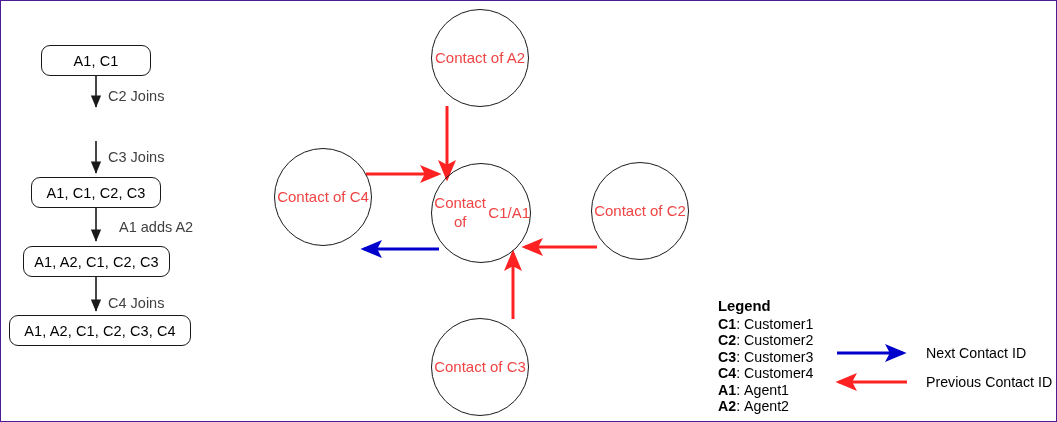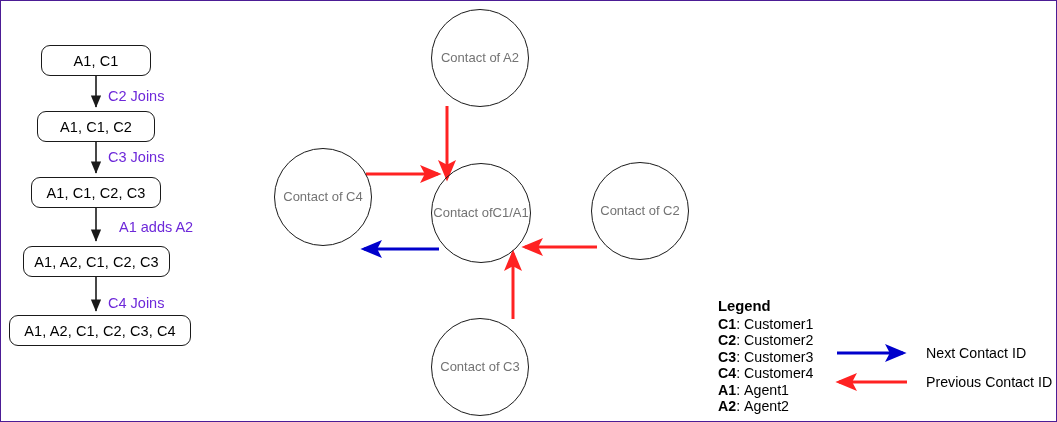--- a/index.html
+++ b/index.html
@@ -34,36 +34,36 @@
     align-items: center;
     justify-content: center;
     font-size: 14.5px;
     color: #000000;
     white-space: nowrap;
     letter-spacing: 0.1px;
   }
   .edge-label {
     position: absolute;
     font-size: 14.5px;
-    color: #6d28d9;
+    color: #404040;
     white-space: nowrap;
     text-align: center;
   }
   .node-circle {
     position: absolute;
     border: 1.8px solid #1a1a1a;
     border-radius: 50%;
     background: transparent;
     box-sizing: border-box;
     display: flex;
     align-items: center;
     justify-content: center;
     text-align: center;
-    font-size: 13px;
-    color: #737373;
+    font-size: 15px;
+    color: #ef4444;
     line-height: 1.25;
     pointer-events: auto;
   }
   .node-circle span { display: block; }
   .legend {
     position: absolute;
     font-size: 14.2px;
     color: #000000;
     line-height: 1.0;
   }
@@ -140,23 +140,20 @@
       <line x1="836" y1="352" x2="902" y2="352" stroke="#0000cc" stroke-width="3" marker-end="url(#arrow-blue)"></line>
     </g>
     <g>
       <line x1="906" y1="381" x2="838" y2="381" stroke="#ff2222" stroke-width="3" marker-end="url(#arrow-red)"></line>
     </g>
   </svg>
 
   <div class="state-box" style="left:40px; top:44px; width:110px; height:31px;">
     <span>A1, C1</span>
   </div>
-  <div class="state-box" style="left:36px; top:110px; width:118px; height:31px;">
-    <span>A1, C1, C2</span>
-  </div>
   <div class="state-box" style="left:30px; top:176px; width:130px; height:31px;">
     <span>A1, C1, C2, C3</span>
   </div>
   <div class="state-box" style="left:22px; top:245px; width:147px; height:31px;">
     <span>A1, A2, C1, C2, C3</span>
   </div>
   <div class="state-box" style="left:8px; top:314px; width:182px; height:31px;">
     <span>A1, A2, C1, C2, C3, C4</span>
   </div>
 

